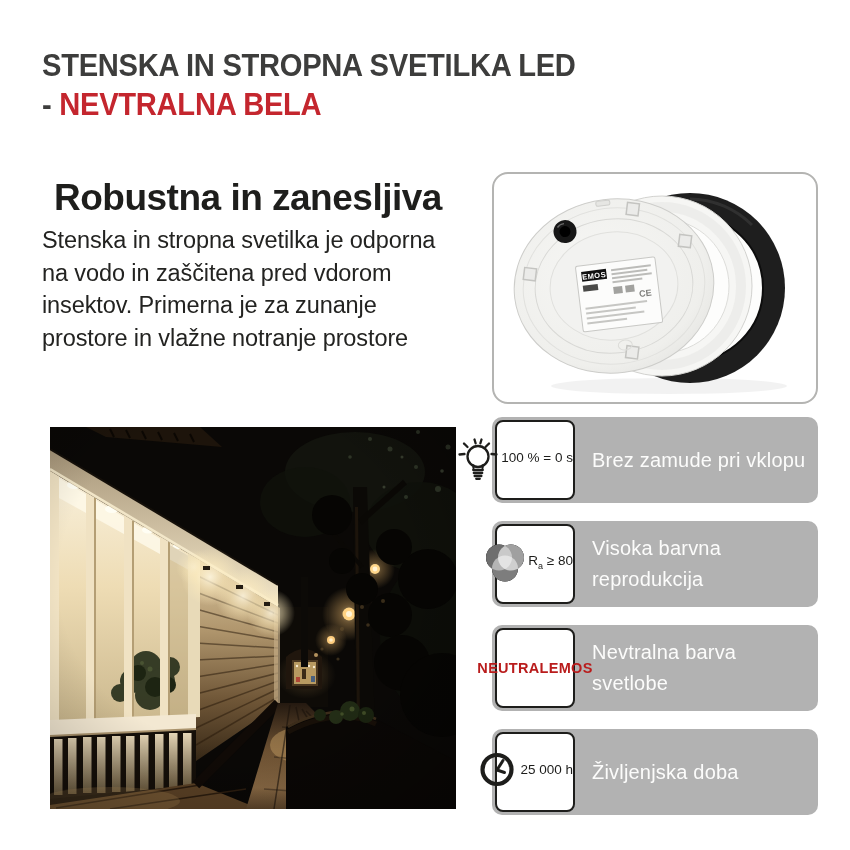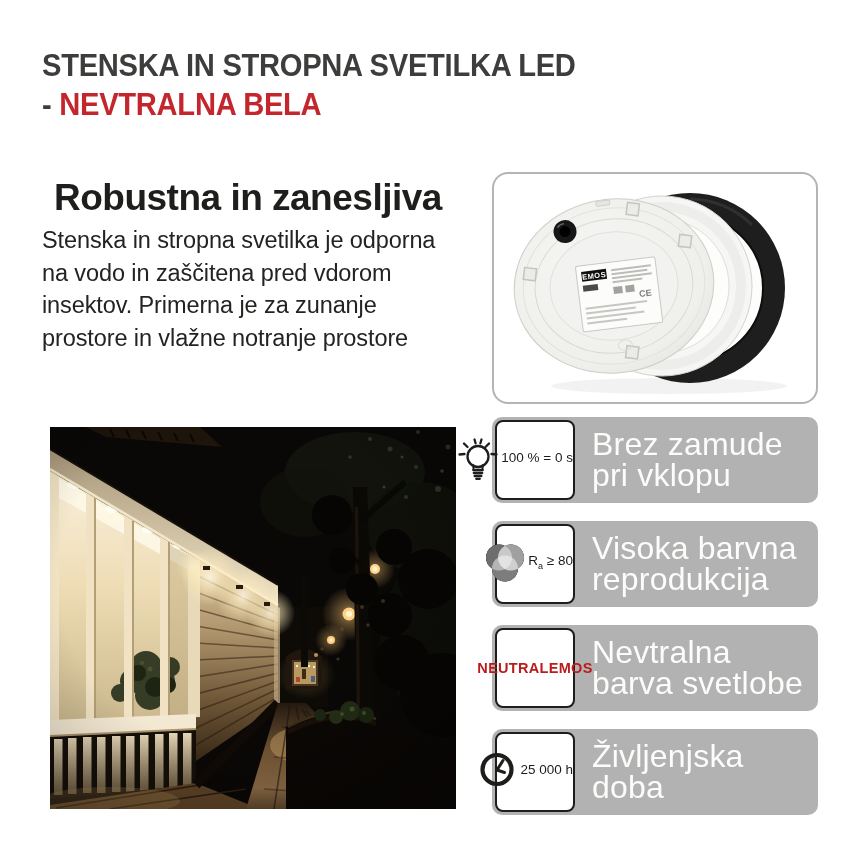--- a/index.html
+++ b/index.html
@@ -33,21 +33,21 @@
                background:#b2b2b2;border-radius:10px;}
   .icon-box{box-sizing:border-box;width:80px;height:80px;margin-left:3px;flex:none;
             background:#ffffff;border:2.5px solid #1d1d1b;border-radius:8px;
             display:flex;flex-direction:row;align-items:center;justify-content:flex-end;}
   .icon-box .glyph{flex:1;display:flex;align-items:center;justify-content:center;width:100%;}
   .icon-badge{font-size:13.5px;color:#1d1d1b;margin-bottom:5px;white-space:nowrap;}
   .icon-badge sub{font-size:9px;}
   .neutral-box{justify-content:center;}
   .neutral-line{font-size:14.5px;font-weight:bold;color:#b91c1c;line-height:17px;
                 letter-spacing:.3px;text-align:center;}
-  .feature-label{padding-left:17px;padding-right:10px;font-size:32px;line-height:31px;
+  .feature-label{padding-left:17px;padding-right:10px;font-size:20px;line-height:31px;
                  color:#fcfcfb;letter-spacing:.2px;}
 </style>
 </head>
 <body>
 
 <div class="page">
 
   <h1 class="title"><span>STENSKA IN STROPNA SVETILKA LED</span><br>
     <span>-</span> <span class="accent">NEVTRALNA BELA</span>
   </h1>

